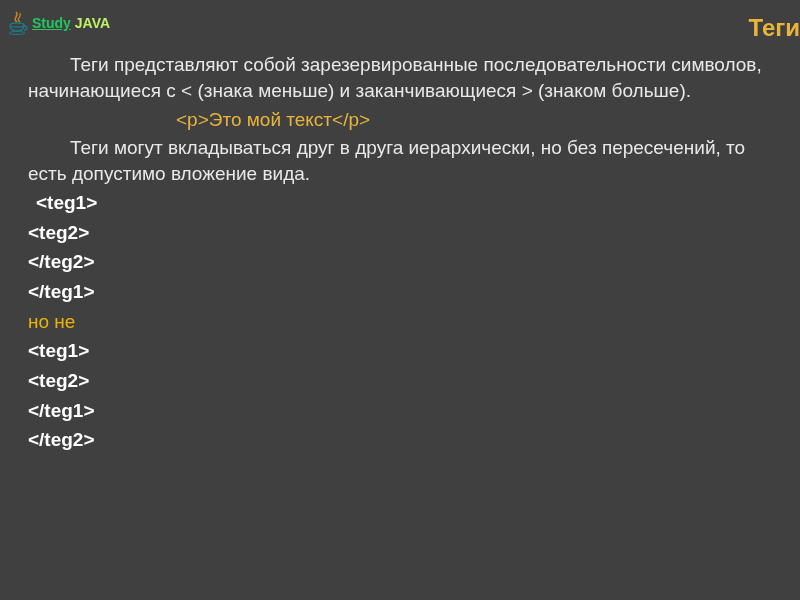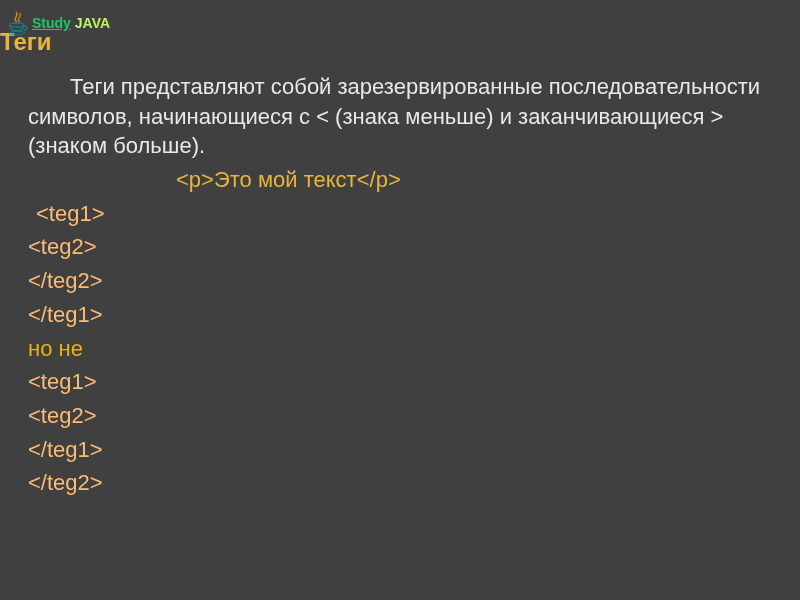--- a/index.html
+++ b/index.html
@@ -33,45 +33,45 @@
       font-weight: bold;
     }
     .logo-study {
       color: #22c55e;
       text-decoration: underline;
     }
     .logo-java {
       color: #bef264;
     }
     .title {
-      text-align: left;
+      text-align: right;
       color: #e8b53a;
       font-size: 24px;
       font-weight: bold;
-      padding-top: 28px;
-      margin-bottom: 16px;
+      padding-top: 14px;
+      margin-bottom: 10px;
     }
     .content {
       padding: 0 28px;
       color: #e8e8e8;
-      font-size: 22px;
+      font-size: 19px;
       line-height: 1.35;
     }
     .para-indent {
       text-indent: 42px;
     }
     .example-tag {
       color: #e8b53a;
       font-weight: normal;
       padding-left: 148px;
       margin: 2px 0;
     }
     .code-line {
-      color: #fdba74;
-      font-weight: normal;
+      color: #ffffff;
+      font-weight: bold;
       margin: 4px 0;
     }
     .code-indent {
       padding-left: 8px;
     }
     .plain {
       color: #eab308;
       font-weight: normal;
     }
     .para {
@@ -96,20 +96,21 @@
     <span class="logo-study">Study</span>
     <span class="logo-java">JAVA</span>
   </span>
 </div>
 
 <h1 class="title">Теги</h1>
 
 <div class="content">
   <p class="para para-indent">Теги представляют собой зарезервированные последовательности символов, начинающиеся с &lt; (знака меньше) и заканчивающиеся &gt; (знаком больше).</p>
   <p class="example-tag">&lt;p&gt;Это мой текст&lt;/p&gt;</p>
+  <p class="para para-indent">Теги могут вкладываться друг в друга иерархически, но без пересечений, то есть допустимо вложение вида.</p>
   <p class="code-line code-indent">&lt;teg1&gt;</p>
   <p class="code-line">&lt;teg2&gt;</p>
   <p class="code-line">&lt;/teg2&gt;</p>
   <p class="code-line">&lt;/teg1&gt;</p>
   <p class="code-line plain">но не</p>
   <p class="code-line">&lt;teg1&gt;</p>
   <p class="code-line">&lt;teg2&gt;</p>
   <p class="code-line">&lt;/teg1&gt;</p>
   <p class="code-line">&lt;/teg2&gt;</p>
 </div>

